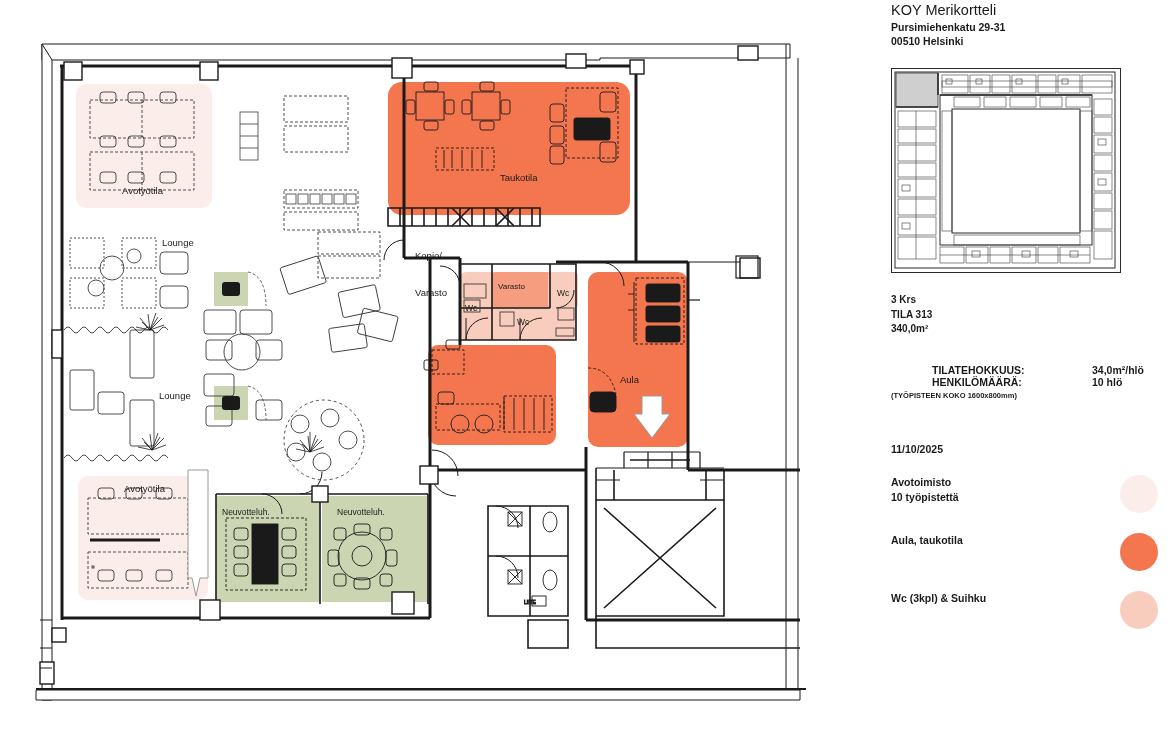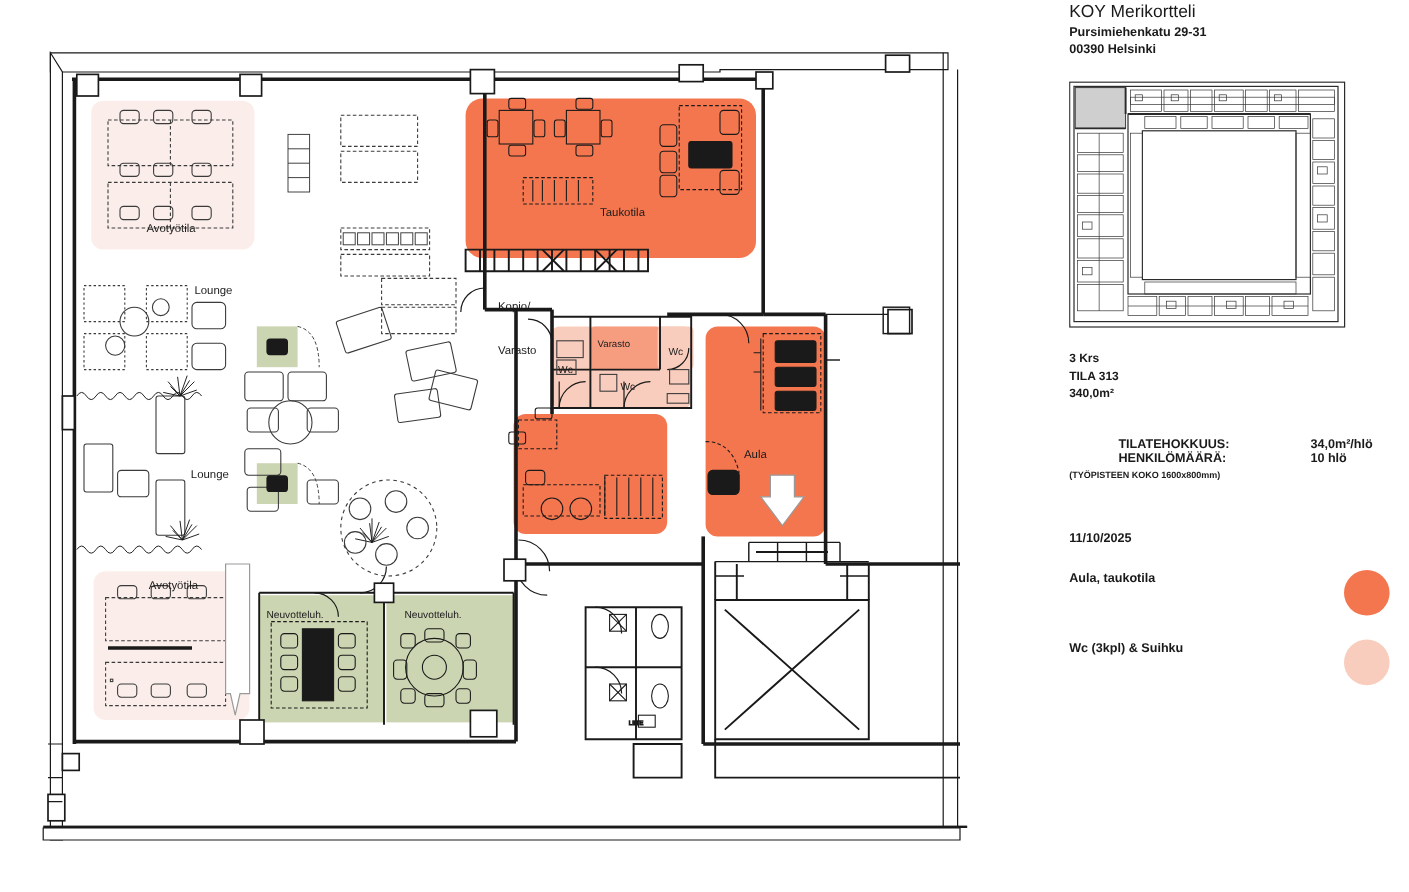--- a/index.html
+++ b/index.html
@@ -506,21 +506,21 @@
 <div class="zone-label" style="left:620px; top:374px;">Aula</div>
 <div class="zone-label" style="left:222px; top:507px; font-size:8.5px;">Neuvotteluh.</div>
 <div class="zone-label" style="left:337px; top:507px; font-size:8.5px;">Neuvotteluh.</div>
 </div>
 
 <div id="info-panel">
 
   <div id="bldg-title">KOY Merikortteli</div>
   <div id="bldg-addr">
     <div>Pursimiehenkatu 29-31</div>
-    <div>00390 Helsinki</div>
+    <div>00510 Helsinki</div>
   </div>
 
   <div id="keyplan-wrap">
     <svg id="keyplan-svg" width="226" height="201" viewBox="0 0 226 201">
       <rect x="0" y="0" width="226" height="201" fill="#ffffff"></rect>
 
       <rect x="4" y="4" width="42" height="34" fill="#cfcfcf" stroke="#333" stroke-width="0.8"></rect>
 
       <g fill="none" stroke="#2b2b2b" stroke-width="1">
         <rect x="3" y="3" width="220" height="196"></rect>
@@ -609,20 +609,27 @@
       <span>10 hlö</span>
     </div>
     <div class="eff-note">(TYÖPISTEEN KOKO 1600x800mm)</div>
   </div>
 
   <div id="plan-date">11/10/2025</div>
 
   <div id="legend">
     <div class="legend-row">
       <div class="legend-text">
+        <div>Avotoimisto</div>
+        <div>10 työpistettä</div>
+      </div>
+      <div class="legend-swatch" style="background:#fbeeea;"></div>
+    </div>
+    <div class="legend-row">
+      <div class="legend-text">
         <div>Aula, taukotila</div>
         <div></div>
       </div>
       <div class="legend-swatch" style="background:#f4764f;"></div>
     </div>
     <div class="legend-row">
       <div class="legend-text">
         <div>Wc (3kpl) &amp; Suihku</div>
         <div></div>
       </div>

